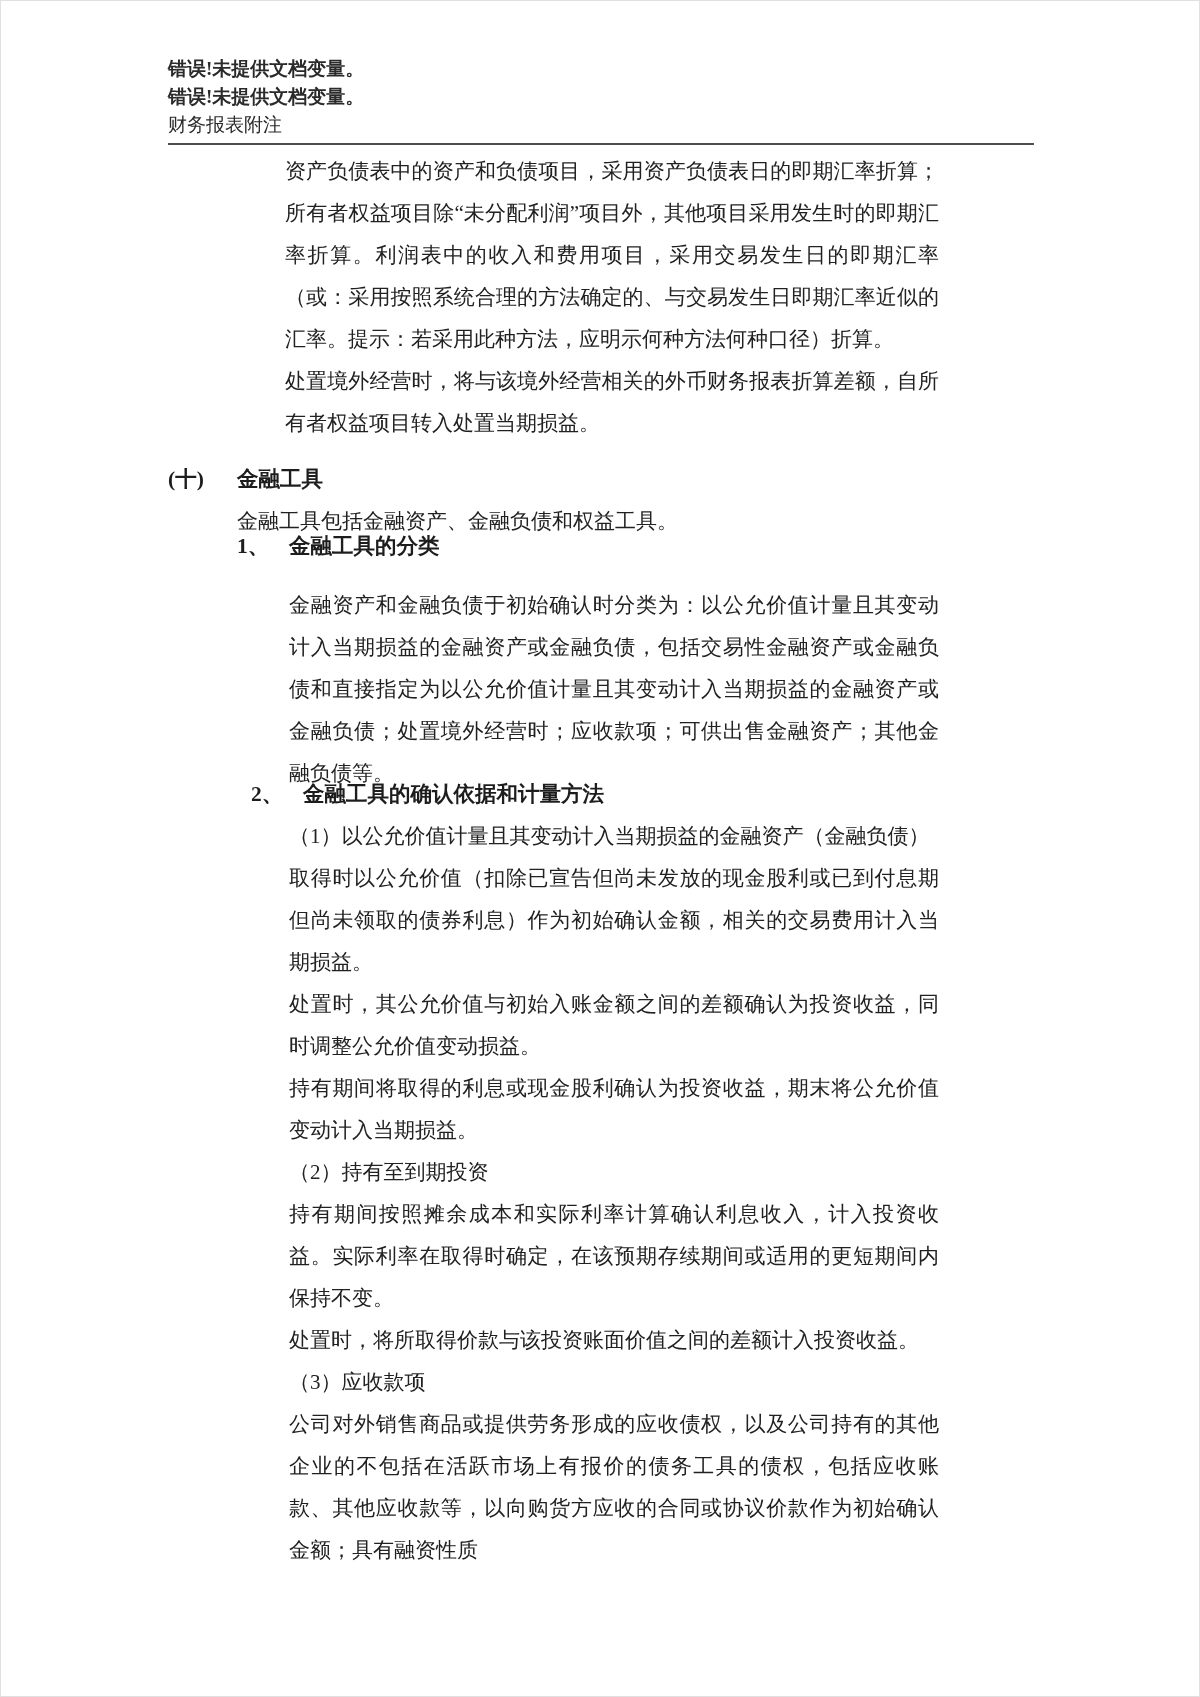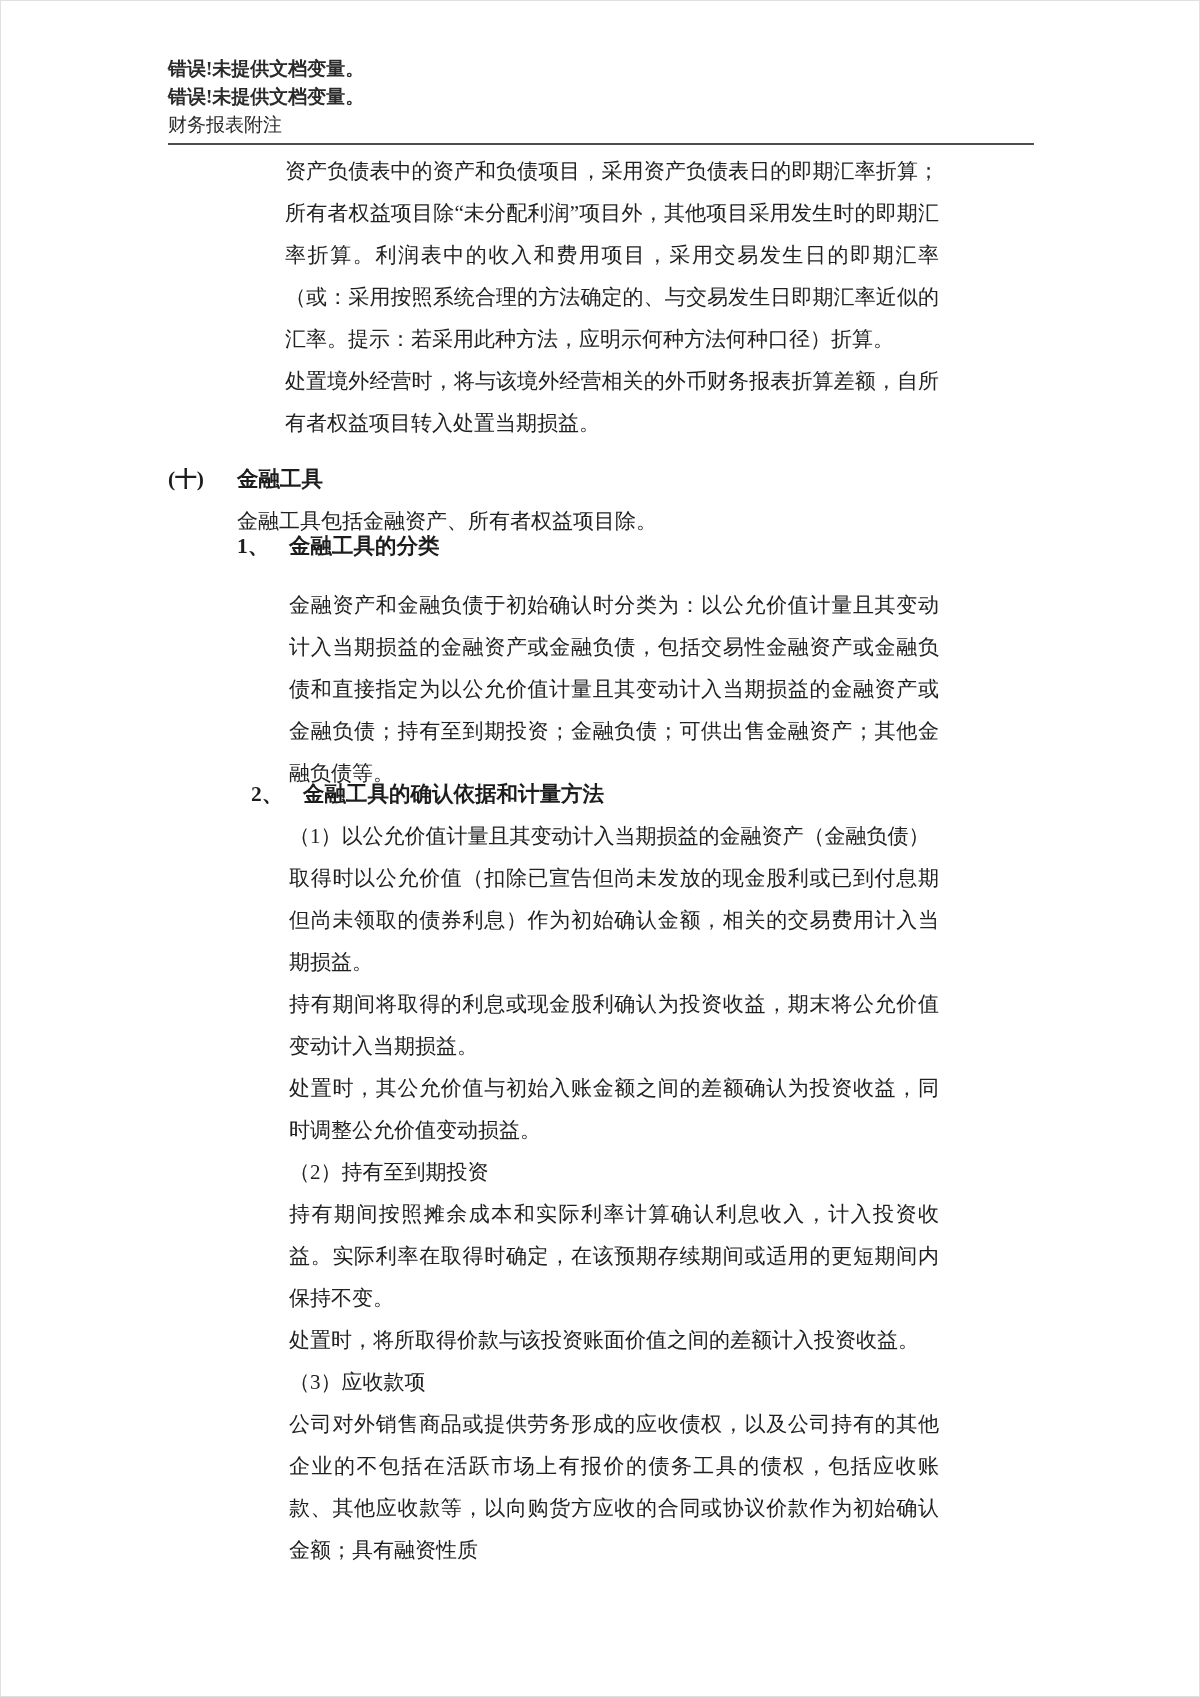--- a/index.html
+++ b/index.html
@@ -75,39 +75,39 @@
 
     <div class="intro-block">
       <p class="body-text">资产负债表中的资产和负债项目，采用资产负债表日的即期汇率折算；所有者权益项目除“未分配利润”项目外，其他项目采用发生时的即期汇率折算。利润表中的收入和费用项目，采用交易发生日的即期汇率（或：采用按照系统合理的方法确定的、与交易发生日即期汇率近似的汇率。提示：若采用此种方法，应明示何种方法何种口径）折算。</p>
       <p class="body-text">处置境外经营时，将与该境外经营相关的外币财务报表折算差额，自所有者权益项目转入处置当期损益。</p>
     </div>
 
     <div class="section-head">
       <span class="section-num">(十)</span><span>金融工具</span>
     </div>
 
-    <p class="body-text section-lead">金融工具包括金融资产、所有者权益项目除。</p>
+    <p class="body-text section-lead">金融工具包括金融资产、金融负债和权益工具。</p>
 
     <div class="sub-head sub-head-1">
       <span class="sub-num">1、</span><span>金融工具的分类</span>
     </div>
 
     <div class="sub-body sub-body-1">
-      <p class="body-text">金融资产和金融负债于初始确认时分类为：以公允价值计量且其变动计入当期损益的金融资产或金融负债，包括交易性金融资产或金融负债和直接指定为以公允价值计量且其变动计入当期损益的金融资产或金融负债；持有至到期投资；金融负债；可供出售金融资产；其他金融负债等。</p>
+      <p class="body-text">金融资产和金融负债于初始确认时分类为：以公允价值计量且其变动计入当期损益的金融资产或金融负债，包括交易性金融资产或金融负债和直接指定为以公允价值计量且其变动计入当期损益的金融资产或金融负债；处置境外经营时；应收款项；可供出售金融资产；其他金融负债等。</p>
     </div>
 
     <div class="sub-head sub-head-2">
       <span class="sub-num">2、</span><span>金融工具的确认依据和计量方法</span>
     </div>
 
     <div class="sub-body sub-body-2">
       <p class="body-text">（1）以公允价值计量且其变动计入当期损益的金融资产（金融负债）</p>
       <p class="body-text">取得时以公允价值（扣除已宣告但尚未发放的现金股利或已到付息期但尚未领取的债券利息）作为初始确认金额，相关的交易费用计入当期损益。</p>
+      <p class="body-text">处置时，其公允价值与初始入账金额之间的差额确认为投资收益，同时调整公允价值变动损益。</p>
       <p class="body-text">持有期间将取得的利息或现金股利确认为投资收益，期末将公允价值变动计入当期损益。</p>
-      <p class="body-text">处置时，其公允价值与初始入账金额之间的差额确认为投资收益，同时调整公允价值变动损益。</p>
       <p class="body-text">（2）持有至到期投资</p>
       <p class="body-text">持有期间按照摊余成本和实际利率计算确认利息收入，计入投资收益。实际利率在取得时确定，在该预期存续期间或适用的更短期间内保持不变。</p>
       <p class="body-text">处置时，将所取得价款与该投资账面价值之间的差额计入投资收益。</p>
       <p class="body-text">（3）应收款项</p>
       <p class="body-text">公司对外销售商品或提供劳务形成的应收债权，以及公司持有的其他企业的不包括在活跃市场上有报价的债务工具的债权，包括应收账款、其他应收款等，以向购货方应收的合同或协议价款作为初始确认金额；具有融资性质</p>
     </div>
 
   </main>
 </div>
 

